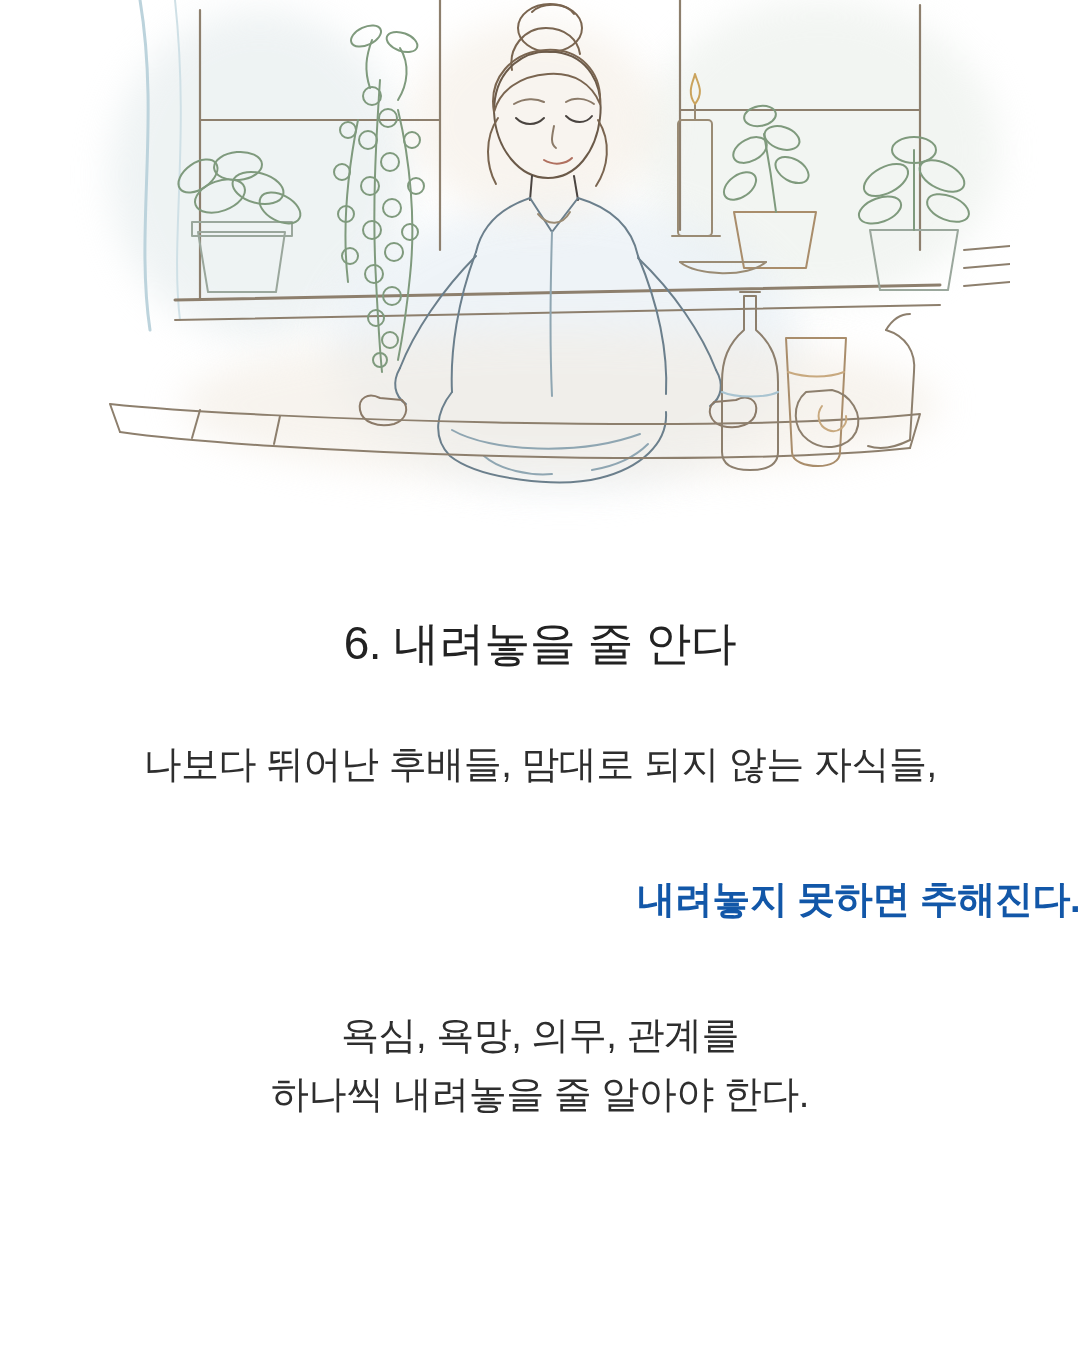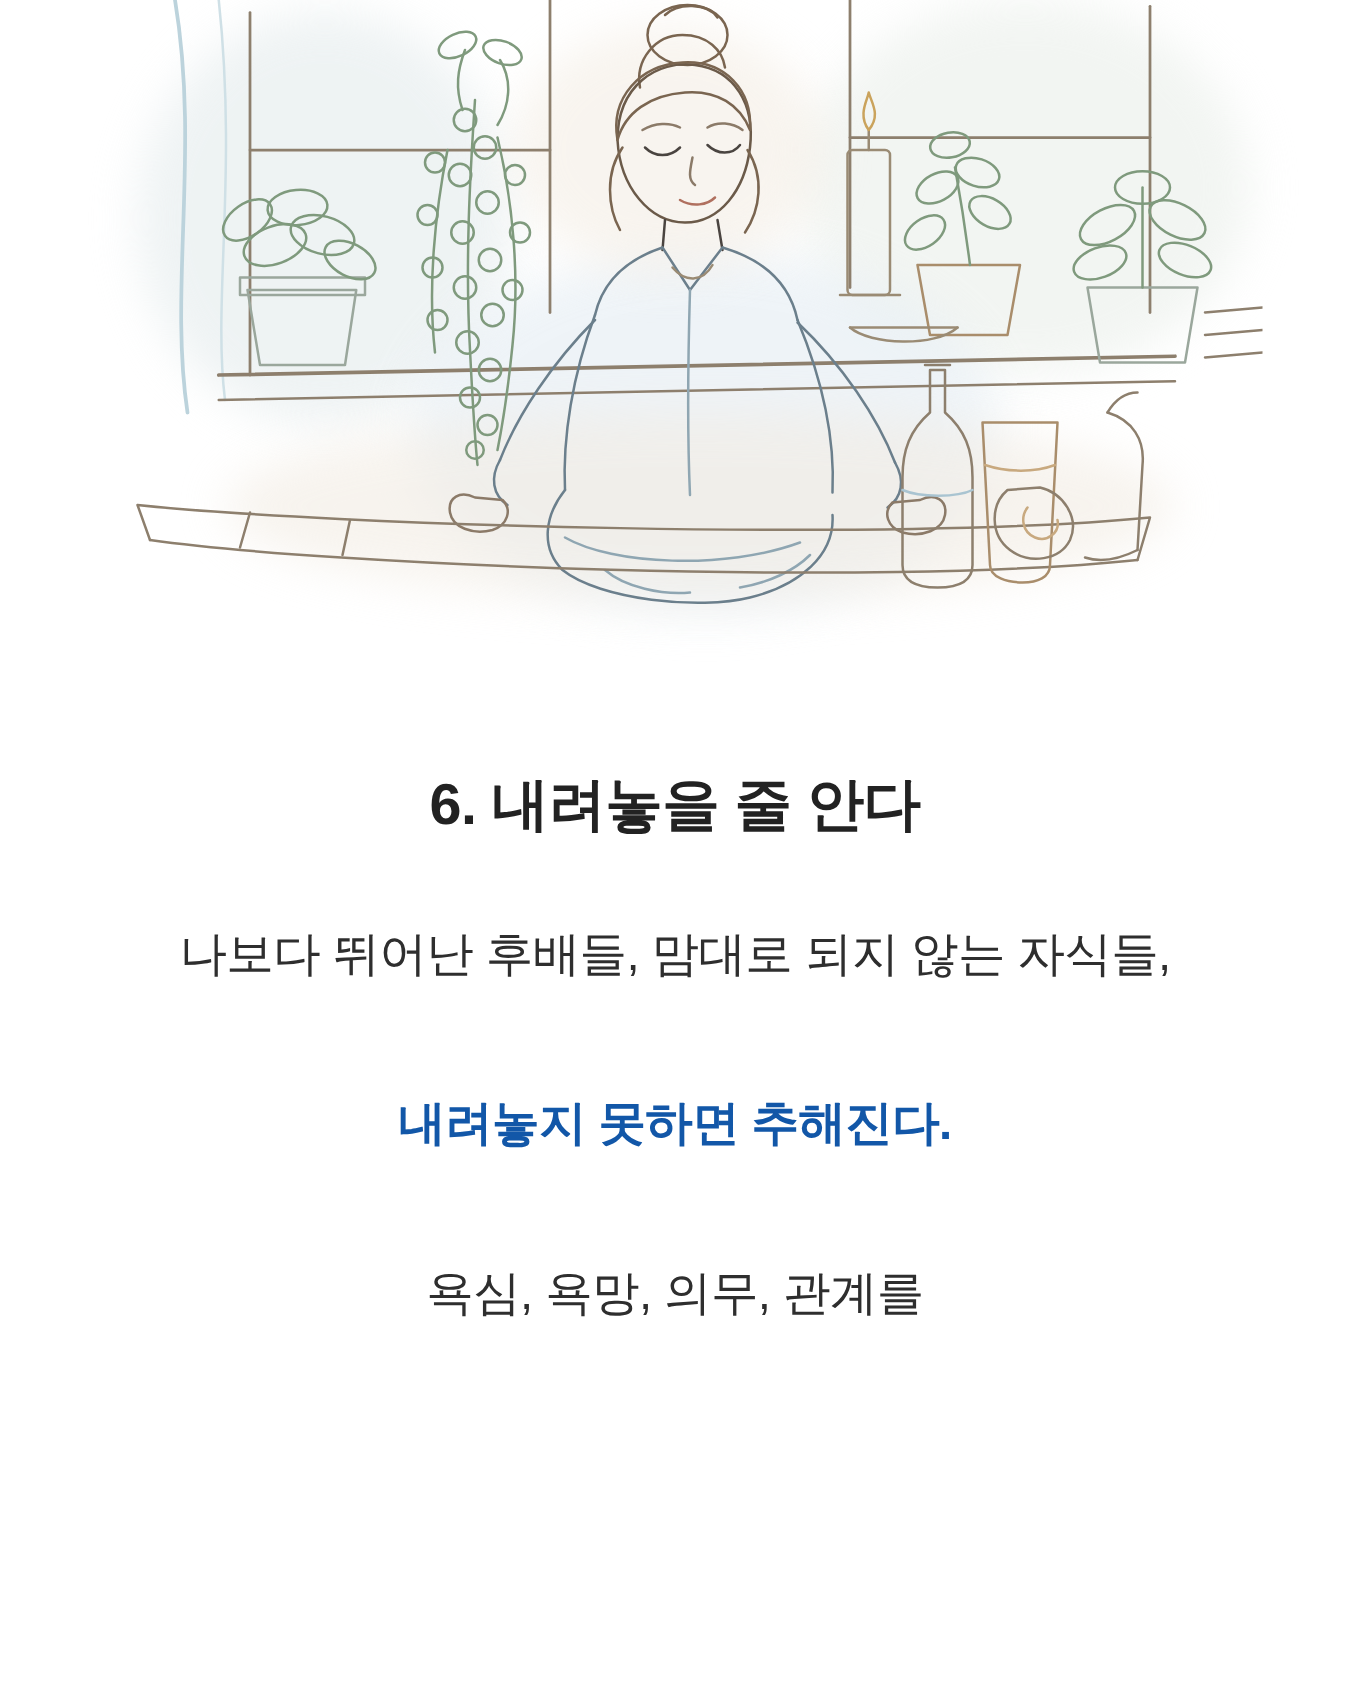--- a/index.html
+++ b/index.html
@@ -61,41 +61,42 @@
 
   
   .text-block {
     width: 1080px;
     text-align: center;
     padding-top: 70px;
     box-sizing: border-box;
   }
   .headline {
     font-size: 46px;
-    font-weight: 700;
+    font-weight: 400;
     letter-spacing: -0.5px;
     color: #222222;
     line-height: 1.25;
     margin: 0 0 62px 0;
   }
   .para {
     font-size: 38px;
     line-height: 1.55;
     color: #2e2e2e;
     margin: 16px;
     letter-spacing: -0.5px;
   }
   .para .line { display: block; }
   .highlight {
     font-size: 38px;
     font-weight: 700;
     color: #1257a8;
     letter-spacing: -0.5px;
     margin: 0;
     line-height: 1.5;
+    text-align: right;
   }
   .gap-a { height: 62px; }
   .gap-b { height: 62px; }
 </style>
 </head>
 <body>
 
 <div class="card">
 
   <div class="illustration">
@@ -308,16 +309,17 @@
     </p>
 
     <div class="gap-a"></div>
 
     <p class="highlight" style="color: rgb(18, 87, 168);">내려놓지 못하면 추해진다.</p>
 
     <div class="gap-b"></div>
 
     <p class="para">
       <span class="line">욕심, 욕망, 의무, 관계를</span>
+      <span class="line">하나씩 내려놓을 줄 알아야 한다.</span>
     </p>
 
   </div>
 </div>
 
 </body></html>

